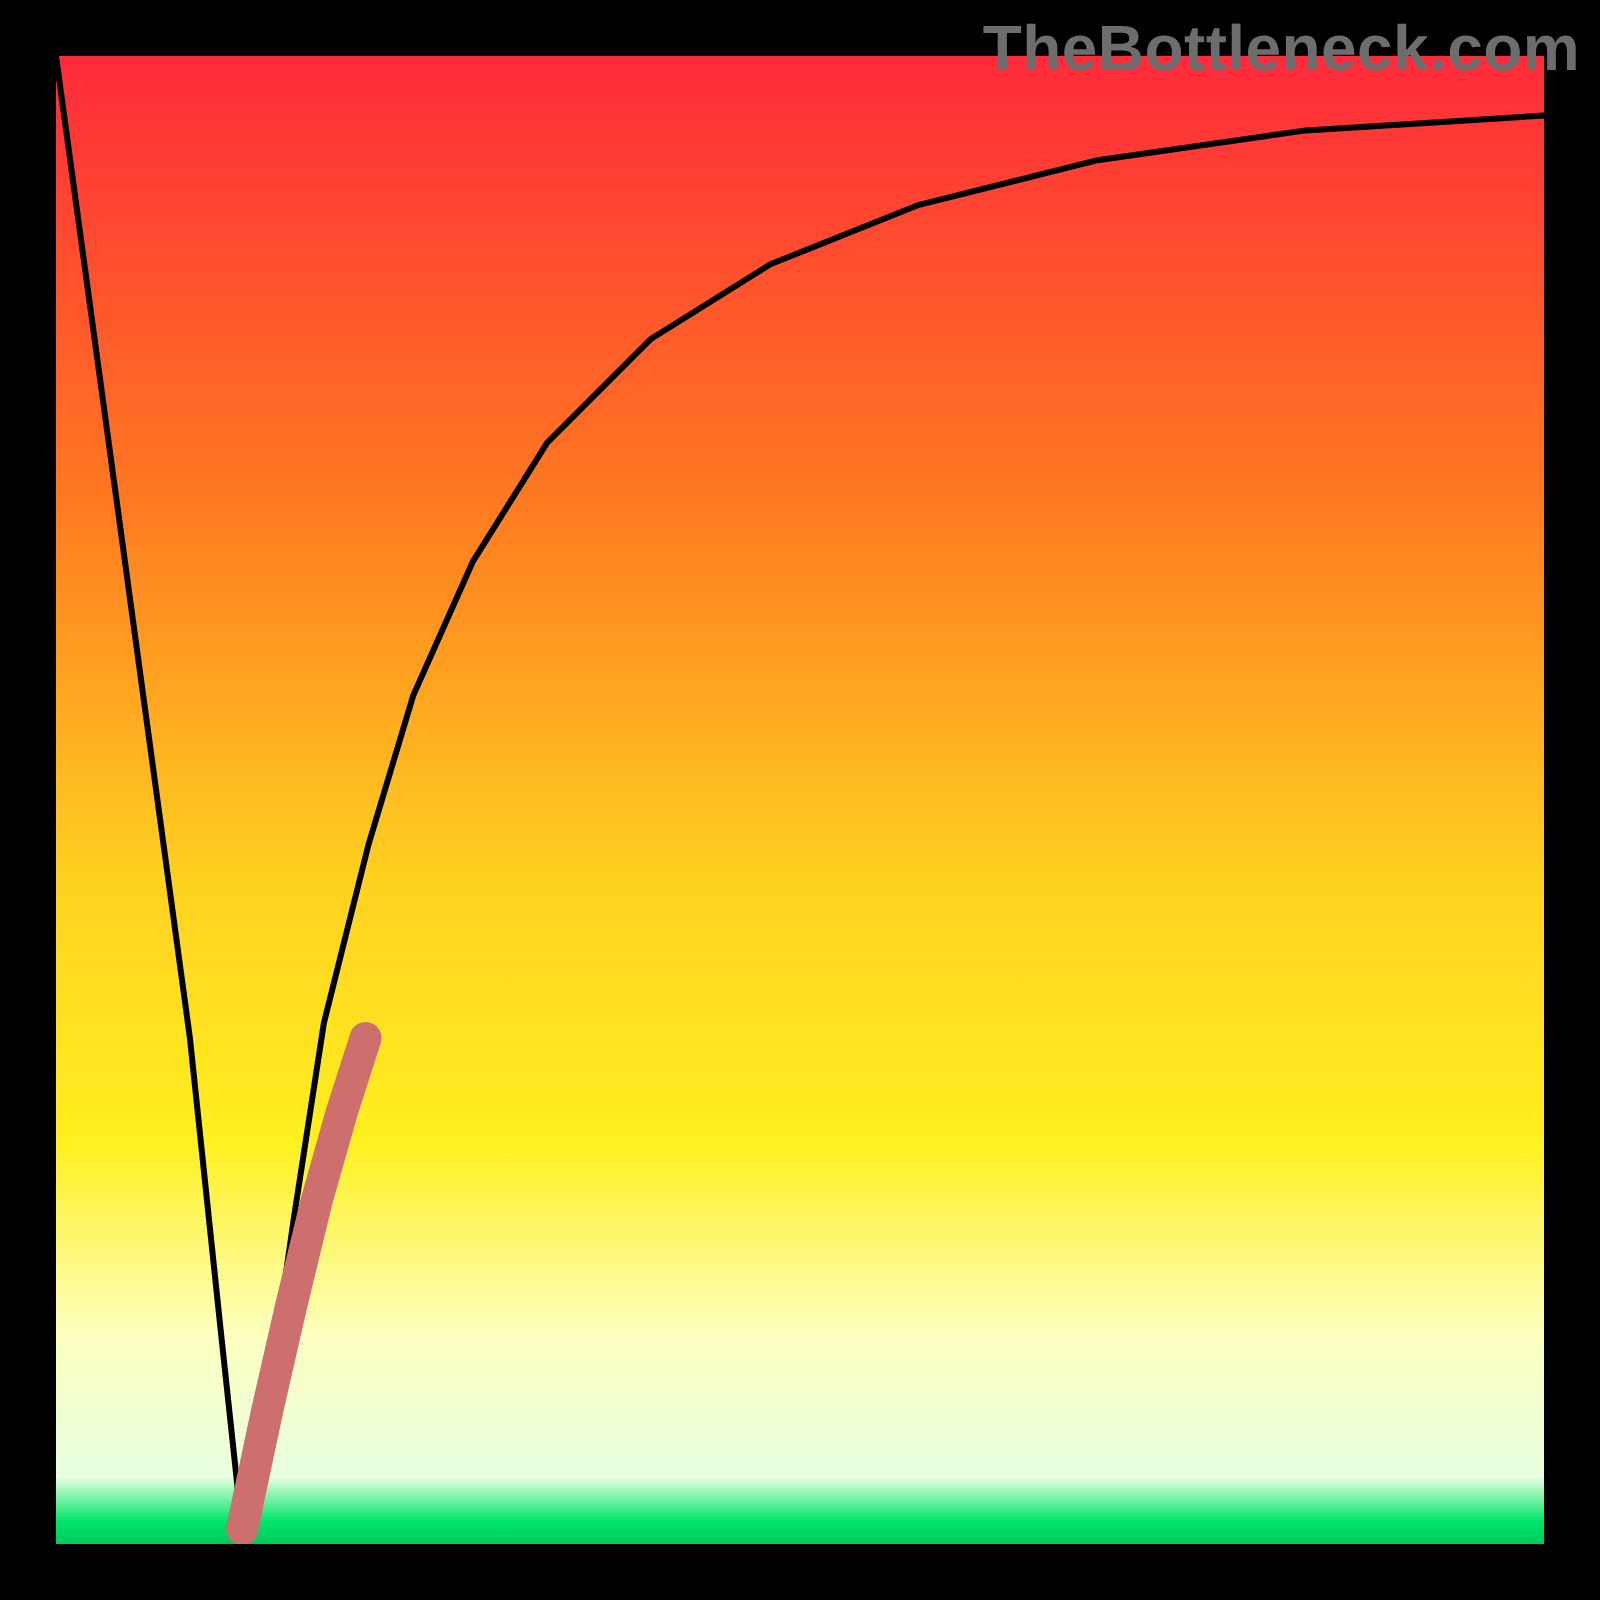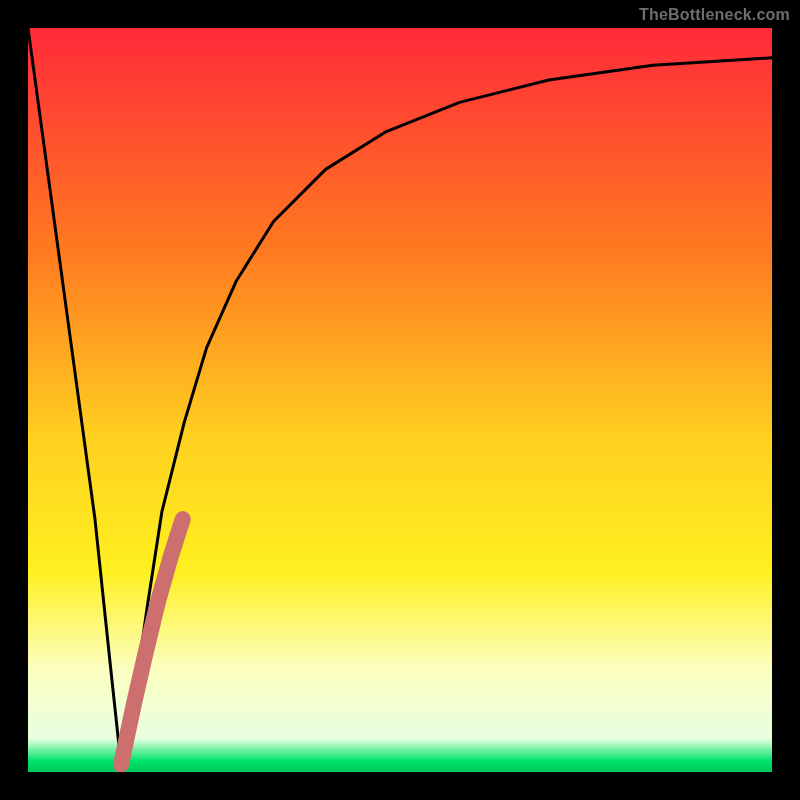--- a/index.html
+++ b/index.html
@@ -22,21 +22,21 @@
     top: 28px;
     width: 744px;
     height: 744px;
     overflow: hidden;
   }
   .watermark {
     position: absolute;
     top: 6px;
     right: 10px;
     font-family: Arial, Helvetica, sans-serif;
-    font-size: 16px;
+    font-size: 32px;
     font-weight: 600;
     color: #6d6d6d;
     letter-spacing: 0.2px;
     user-select: none;
   }
   svg { display: block; }
 </style>
 </head>
 <body>
 

